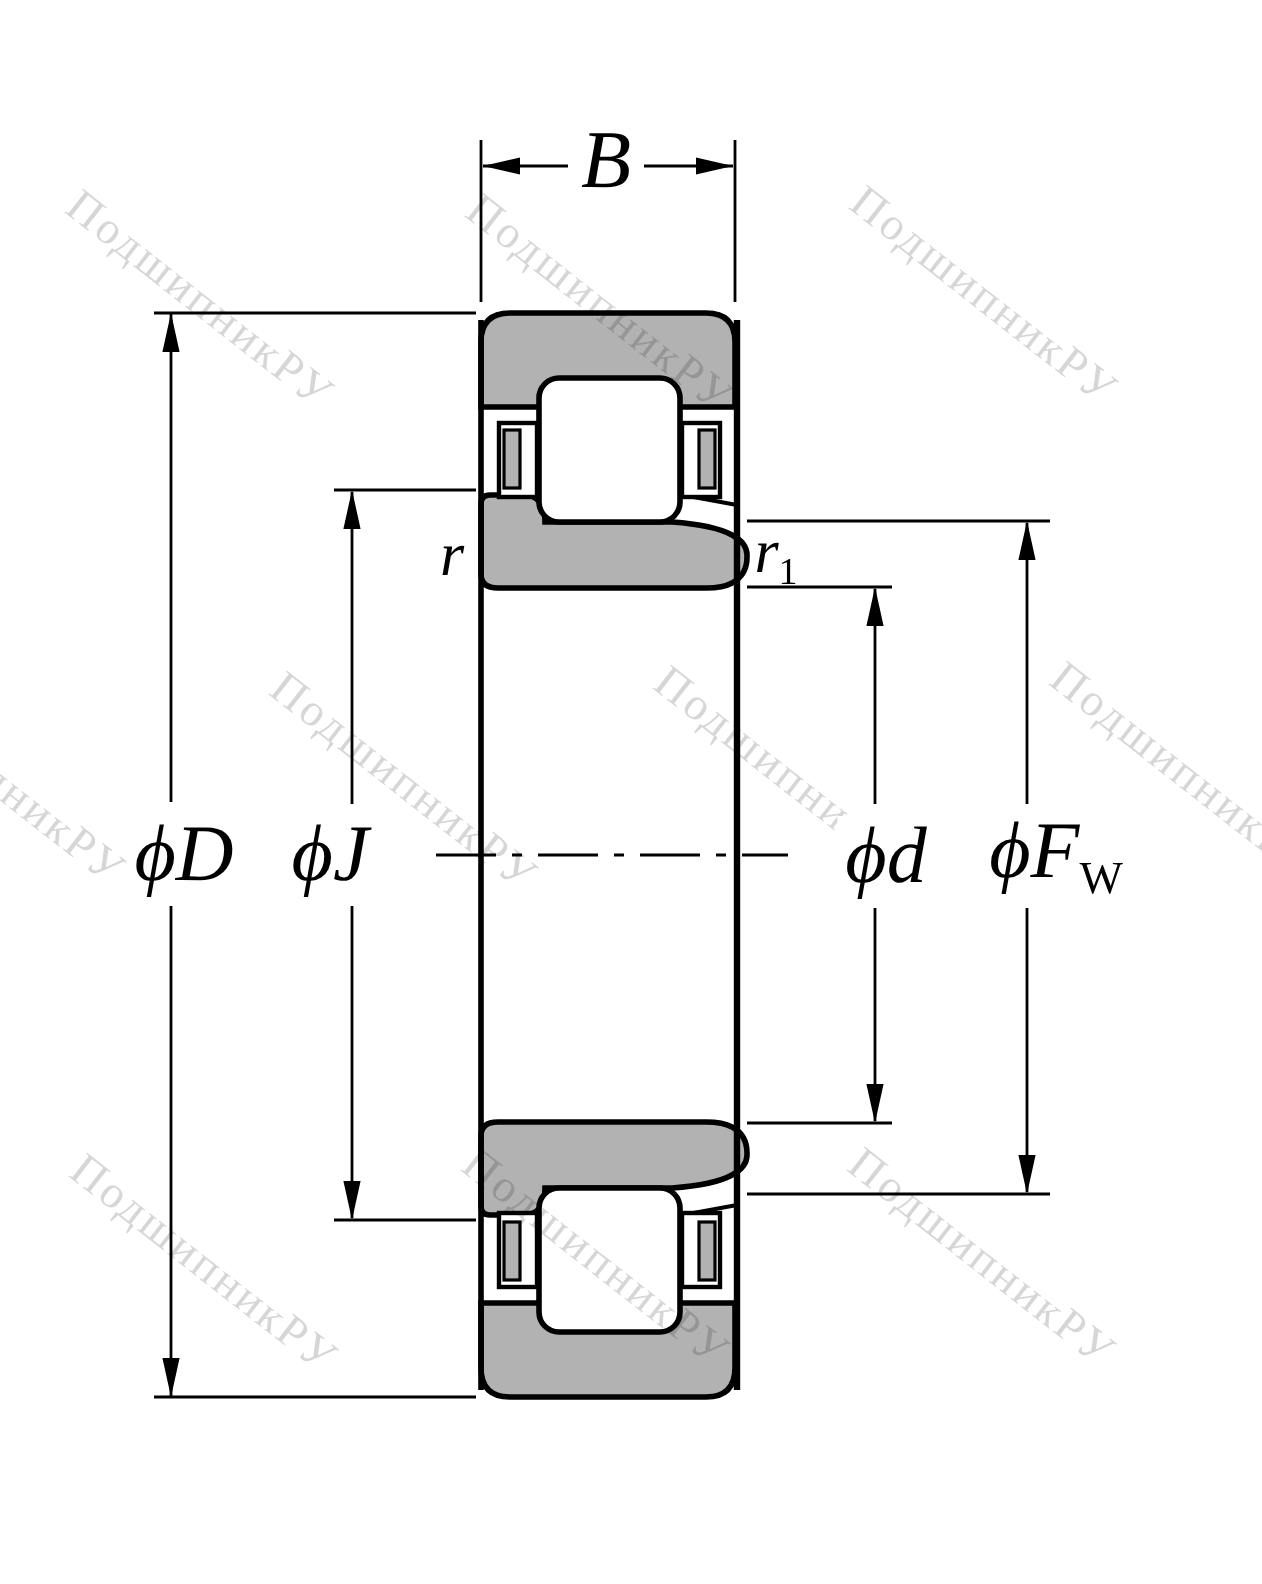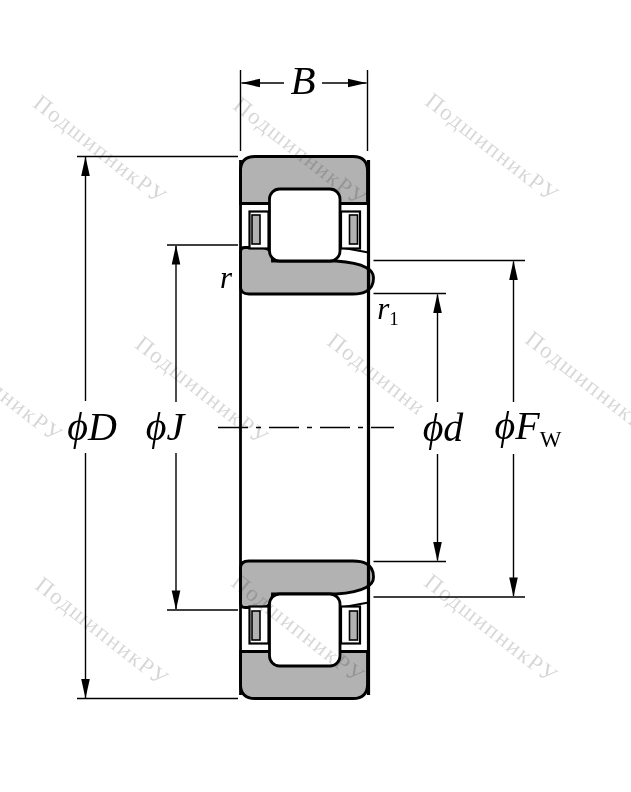--- a/index.html
+++ b/index.html
@@ -22,21 +22,21 @@
   }
   .dim-label .sub{font-style:normal;font-size:23px;vertical-align:-8px;letter-spacing:0;}
   .dim-label.small{font-size:31px;background:transparent;padding:0;}
   .dim-label.small .sub{font-size:19px;vertical-align:-6px;}
   #label-B{left:303px;top:80px;font-size:41px;}
   #label-D{left:92px;top:427px;}
   #label-J{left:165px;top:427px;}
   #label-d{left:443px;top:428px;}
   #label-FW{left:528px;top:428px;}
   #label-r{left:226px;top:277px;}
-  #label-r1{left:388px;top:278px;margin-top:32px;}
+  #label-r1{left:388px;top:278px;}
   
   #wm1{left:44px;top:90px;}   #wm2{left:244px;top:92px;}  #wm3{left:436px;top:88px;}
   #wm4{left:-60px;top:328px;} #wm5{left:146px;top:331px;} #wm6{left:338px;top:328px;} #wm7{left:536px;top:326px;}
   #wm8{left:46px;top:572px;}  #wm9{left:242px;top:569px;} #wm10{left:435px;top:569px;}
 </style>
 </head>
 <body>
 
 <div id="stage">
 

